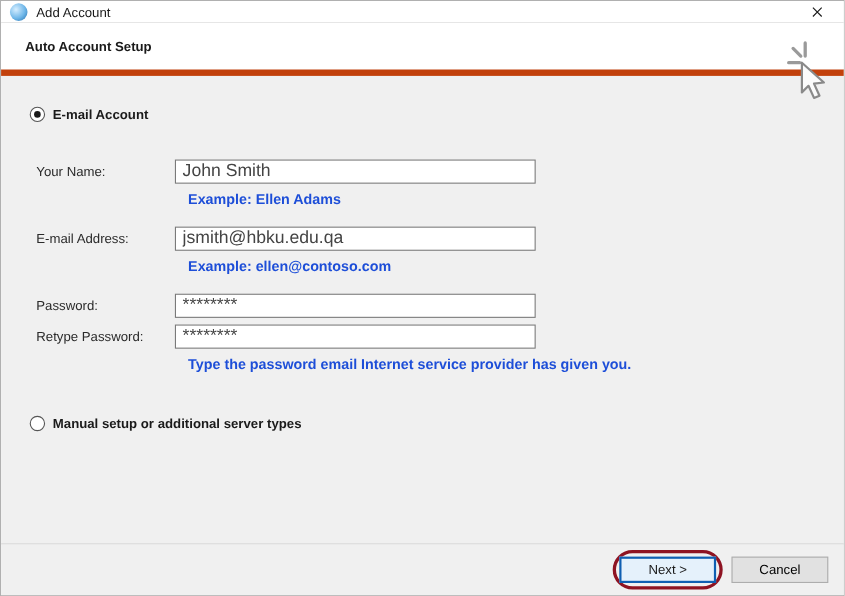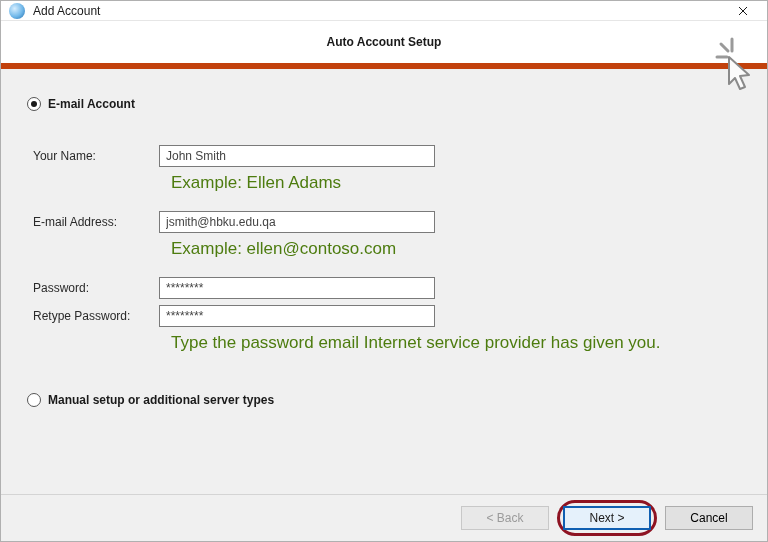--- a/index.html
+++ b/index.html
@@ -3,34 +3,34 @@
   <meta charset="utf-8">
   <style>
     * { box-sizing: border-box; margin: 0; padding: 0; }
     html, body { width: 768px; height: 542px; font-family: "Segoe UI", Tahoma, sans-serif; font-size: 12px; background: #fff; color: #1a1a1a; overflow: hidden; }
     .window { width: 768px; height: 542px; display: flex; flex-direction: column; border: 1px solid #b0b0b0; }
     .titlebar { height: 20px; background: #ffffff; display: flex; align-items: center; padding: 0 2px 0 8px; border-bottom: 1px solid #e6e6e6; }
     .titlebar .app-icon { width: 16px; height: 16px; border-radius: 50%; background: radial-gradient(circle at 35% 35%, #d6eeff 0%, #6fb7e9 55%, #1f6bab 100%); margin-right: 8px; }
     .titlebar .title { font-size: 12px; flex: 1; }
     .titlebar .close { width: 44px; height: 28px; display: flex; align-items: center; justify-content: center; }
     .header { padding: 14px 22px 10px 22px; background: #ffffff; position: relative; }
-    .header h1 { font-size: 12px; font-weight: 700; margin-bottom: 4px; text-align: center; }
+    .header h1 { font-size: 12px; font-weight: 700; margin-bottom: 4px; }
     .header p { font-size: 12px; color: #3a3a3a; margin-left: 22px; }
     .cursor-icon { position: absolute; right: 14px; top: 14px; width: 42px; height: 62px; }
     .body { flex: 1; background: #f0f0f0; border-top: 6px solid #c2410c; border-bottom: 1px solid #d4d4d4; padding: 28px 26px 20px 26px; }
     .radio-row { display: flex; align-items: center; margin-bottom: 34px; }
     .radio-row.lower { margin-top: 40px; margin-bottom: 0; }
     .radio { width: 14px; height: 14px; border: 1px solid #555; border-radius: 50%; background: #fff; display: flex; align-items: center; justify-content: center; margin-right: 7px; flex-shrink: 0; }
     .radio.selected::after { content: ""; width: 6px; height: 6px; border-radius: 50%; background: #1a1a1a; display: block; }
     .radio-label { font-weight: 700; font-size: 12px; }
     .form { margin-left: 6px; }
     .form-row { display: flex; align-items: center; margin-bottom: 6px; }
     .form-row .label { width: 126px; font-size: 12px; color: #2a2a2a; }
-    .form-row input { width: 276px; height: 22px; border: 1px solid #7a7a7a; background: #ffffff; font-family: inherit; font-size: 12px; padding: 0 6px; color: #444; }
-    .hint-row { margin-left: 138px; font-size: 17px; color: #4d7c0f; margin-bottom: 18px; }
+    .form-row input { width: 328px; height: 22px; border: 1px solid #7a7a7a; background: #ffffff; font-family: inherit; font-size: 16px; padding: 0 6px; color: #444; }
+    .hint-row { margin-left: 138px; font-size: 13px; color: #1d4ed8; margin-bottom: 18px; font-weight: bold; }
     .hint-row.tight { margin-bottom: 8px; }
     .footer { height: 46px; background: #f0f0f0; display: flex; align-items: center; justify-content: flex-end; padding: 0 14px; }
     .btn { height: 24px; min-width: 88px; border: 1px solid #adadad; background: #e1e1e1; font-family: inherit; font-size: 12px; margin-left: 8px; padding: 0 12px; display: inline-flex; align-items: center; justify-content: center; }
     .btn.disabled { color: #9b9b9b; border-color: #c8c8c8; background: #e8e8e8; }
     .btn.primary { border: 2px solid #0f5fb2; background: #e5f1fb; color: #1a1a1a; }
     .next-wrap { border: 3px solid #8e1322; border-radius: 18px; padding: 3px; margin-left: 8px; display: inline-flex; }
     .next-wrap .btn { margin-left: 0; }
   </style>
 </head>
 <body>
@@ -88,19 +88,18 @@
       <div class="hint-row tight">Type the password email Internet service provider has given you.</div>
     </div>
 
     <div class="radio-row lower">
       <span class="radio"></span>
       <span class="radio-label">Manual setup or additional server types</span>
     </div>
   </div>
 
   <div class="footer">
-    <button class="btn disabled">&lt; Back</button>
     <span class="next-wrap">
       <button class="btn primary">Next &gt;</button>
     </span>
     <button class="btn">Cancel</button>
   </div>
 </div>
 
 </body></html>

